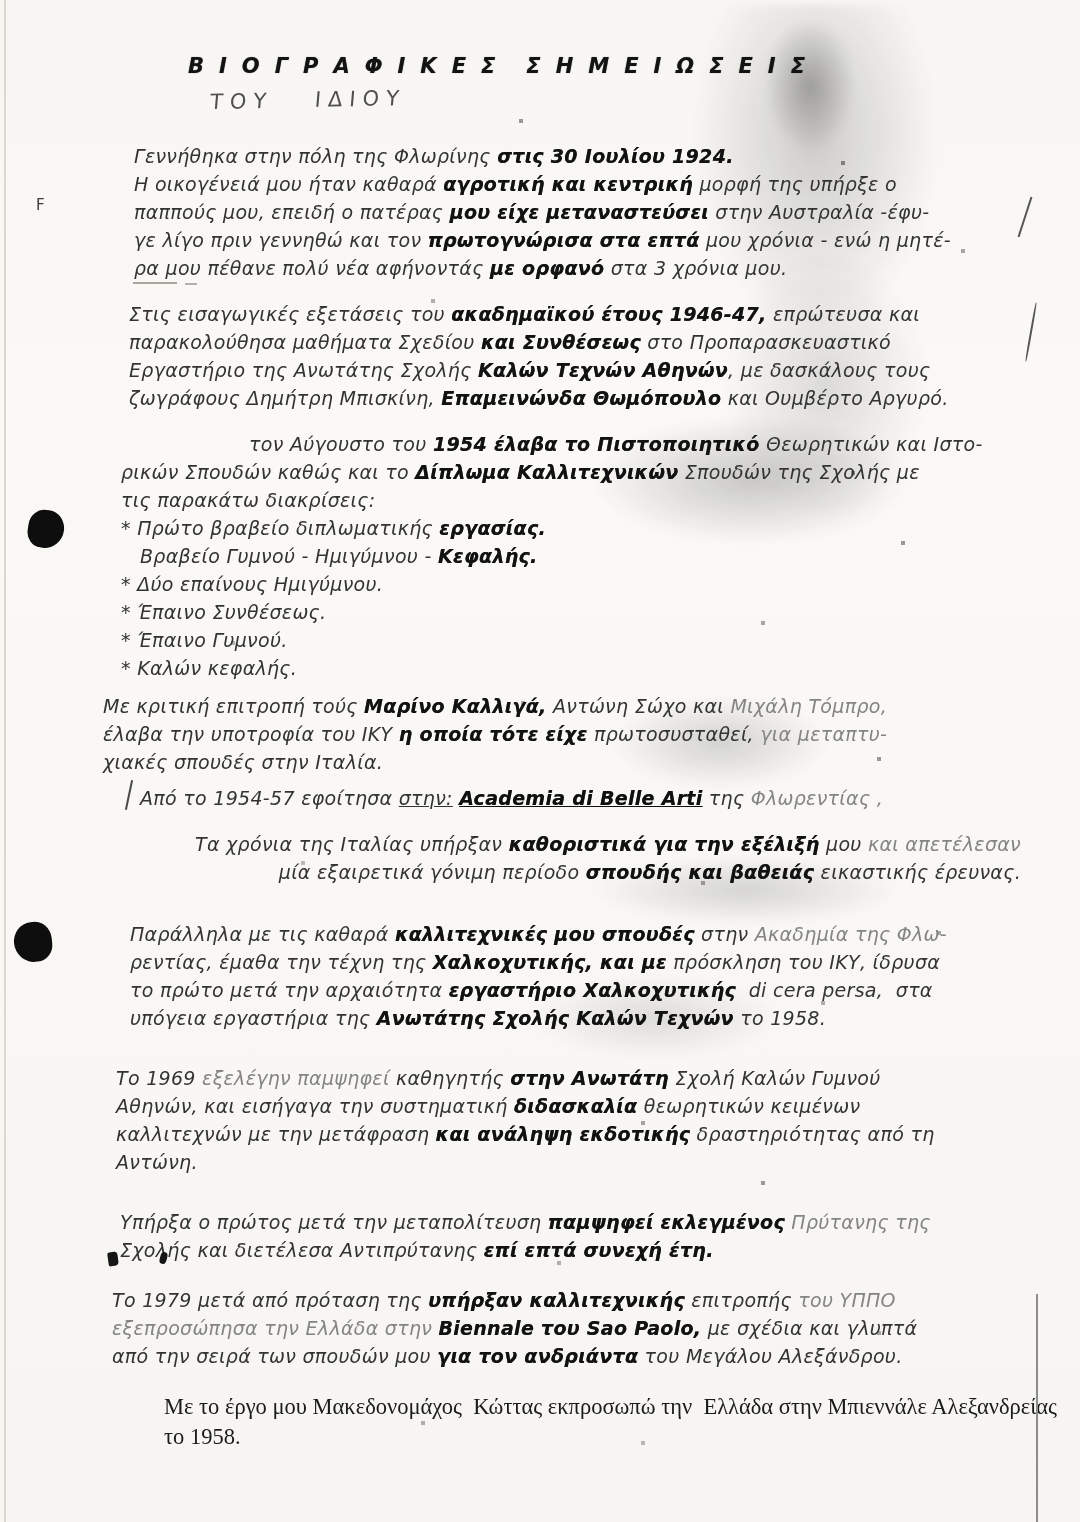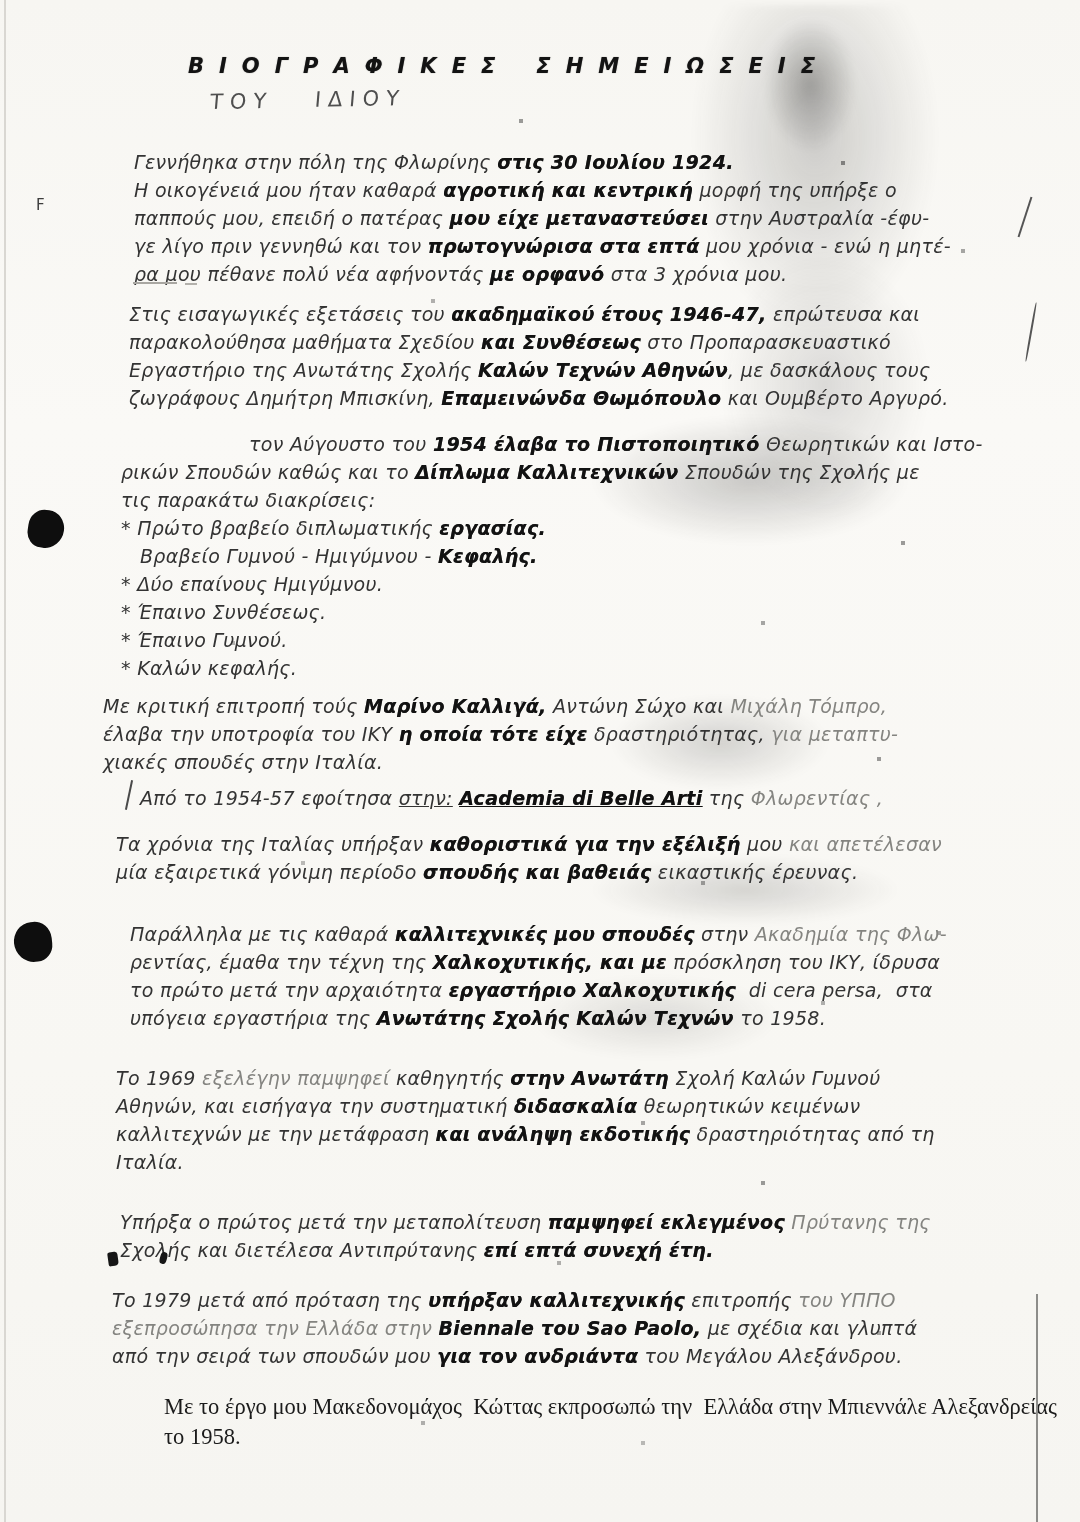--- a/index.html
+++ b/index.html
@@ -7,45 +7,45 @@
     position:relative;width:1080px;height:1522px;overflow:hidden;
     background:linear-gradient(180deg,#f7f6f2 0%,#faf9f6 28%,#f8f7f3 70%,#f6f5f1 100%);
     font-family:"DejaVu Sans",sans-serif;
   }
   .edge-line{position:absolute;left:4px;top:0;width:2px;height:1522px;background:#d9d7d2;}
   .title{
     position:absolute;top:54px;left:188px;
     font-style:italic;font-weight:bold;font-size:21px;color:#131313;
     letter-spacing:15px;white-space:nowrap;text-shadow:0 0 1px rgba(20,20,20,.55);
   }
-  .title .w2{margin-left:26px;}
+  .title .w2{margin-left:16px;}
   .handwritten{
     position:absolute;top:88px;left:210px;
     font-size:21px;color:#4f4f4f;letter-spacing:7px;word-spacing:28px;
     transform:rotate(-1.2deg) skewX(-6deg);white-space:nowrap;
   }
   .margin-f{position:absolute;top:196px;left:36px;font-size:15px;color:#3c3c3c;}
   .block{
     position:absolute;width:905px;
     font-style:italic;font-size:19px;line-height:28px;color:#333;
     letter-spacing:.3px;
   }
   .line{white-space:pre-wrap;}
   .s-b{font-weight:bold;color:#121212;text-shadow:0 0 .6px rgba(10,10,10,.7);}
   .s-f{color:#848480;}
   .s-u{text-decoration:underline;}
   .s-bu{font-weight:bold;color:#101010;text-decoration:underline;text-shadow:0 0 .6px rgba(10,10,10,.7);}
-  #blk-p1{top:148px;left:134px;}
+  #blk-p1{top:142px;left:134px;}
   #blk-p2{top:300px;left:129px;}
   #blk-p3{top:430px;left:121px;}
   #blk-p3 .line:first-child{text-indent:128px;}
   #blk-list{top:514px;left:121px;}
   #blk-p4{top:692px;left:103px;}
   #blk-acad{top:784px;left:140px;}
-  #blk-p5{top:830px;left:116px;}
+  #blk-p5{top:830px;left:116px;text-align:right;}
   #blk-p6{top:920px;left:130px;}
   #blk-p7{top:1064px;left:116px;}
   #blk-p8{top:1208px;left:120px;}
   #blk-p9{top:1286px;left:112px;}
   #blk-serif{
     top:1392px;left:164px;width:920px;
     font-style:normal;font-family:"Liberation Serif",serif;
     font-size:22.5px;line-height:30px;color:#1b1b1b;letter-spacing:0;
   }
   .smudge{position:absolute;pointer-events:none;filter:blur(3px);}
@@ -127,41 +127,41 @@
       <div class="block" id="blk-list">
         <div class="line"><span class="s-n">* Πρώτο βραβείο διπλωματικής </span><span class="s-b">εργασίας.</span></div>
         <div class="line"><span class="s-n">   Βραβείο Γυμνού - Ημιγύμνου - </span><span class="s-b">Κεφαλής.</span></div>
         <div class="line"><span class="s-n">* Δύο επαίνους Ημιγύμνου.</span></div>
         <div class="line"><span class="s-n">* Έπαινο Συνθέσεως.</span></div>
         <div class="line"><span class="s-n">* Έπαινο Γυμνού.</span></div>
         <div class="line"><span class="s-n">* Καλών κεφαλής.</span></div>
       </div>
       <div class="block" id="blk-p4">
         <div class="line"><span class="s-n">Με κριτική επιτροπή τούς </span><span class="s-b">Μαρίνο Καλλιγά,</span><span class="s-n"> Αντώνη Σώχο και </span><span class="s-f">Μιχάλη Τόμπρο,</span></div>
-        <div class="line"><span class="s-n">έλαβα την υποτροφία του ΙΚΥ </span><span class="s-b">η οποία τότε είχε</span><span class="s-n"> δραστηριότητας, </span><span class="s-f">για μεταπτυ-</span></div>
+        <div class="line"><span class="s-n">έλαβα την υποτροφία του ΙΚΥ </span><span class="s-b">η οποία τότε είχε</span><span class="s-n"> πρωτοσυσταθεί, </span><span class="s-f">για μεταπτυ-</span></div>
         <div class="line"><span class="s-n">χιακές σπουδές στην Ιταλία.</span></div>
       </div>
       <div class="block" id="blk-acad">
         <div class="line"><span class="s-n">Από το 1954-57 εφοίτησα </span><span class="s-u">στην:</span><span class="s-n"> </span><span class="s-bu">Academia di Belle Arti</span><span class="s-n"> της </span><span class="s-f">Φλωρεντίας ,</span></div>
       </div>
       <div class="block" id="blk-p5">
         <div class="line"><span class="s-n">Τα χρόνια της Ιταλίας υπήρξαν </span><span class="s-b">καθοριστικά για την εξέλιξή</span><span class="s-n"> μου </span><span class="s-f">και απετέλεσαν</span></div>
         <div class="line"><span class="s-n">μία εξαιρετικά γόνιμη περίοδο </span><span class="s-b">σπουδής και βαθειάς</span><span class="s-n"> εικαστικής έρευνας.</span></div>
       </div>
       <div class="block" id="blk-p6">
         <div class="line"><span class="s-n">Παράλληλα με τις καθαρά </span><span class="s-b">καλλιτεχνικές μου σπουδές</span><span class="s-n"> στην </span><span class="s-f">Ακαδημία της Φλω-</span></div>
         <div class="line"><span class="s-n">ρεντίας, έμαθα την τέχνη της </span><span class="s-b">Χαλκοχυτικής, και με</span><span class="s-n"> πρόσκληση του ΙΚΥ, ίδρυσα</span></div>
         <div class="line"><span class="s-n">το πρώτο μετά την αρχαιότητα </span><span class="s-b">εργαστήριο Χαλκοχυτικής</span><span class="s-n">  di cera persa,  στα</span></div>
         <div class="line"><span class="s-n">υπόγεια εργαστήρια της </span><span class="s-b">Ανωτάτης Σχολής Καλών Τεχνών</span><span class="s-n"> το 1958.</span></div>
       </div>
       <div class="block" id="blk-p7">
         <div class="line"><span class="s-n">Το 1969 </span><span class="s-f">εξελέγην παμψηφεί</span><span class="s-n"> καθηγητής </span><span class="s-b">στην Ανωτάτη</span><span class="s-n"> Σχολή Καλών Γυμνού</span></div>
         <div class="line"><span class="s-n">Αθηνών, και εισήγαγα την συστηματική </span><span class="s-b">διδασκαλία</span><span class="s-n"> θεωρητικών κειμένων</span></div>
         <div class="line"><span class="s-n">καλλιτεχνών με την μετάφραση </span><span class="s-b">και ανάληψη εκδοτικής</span><span class="s-n"> δραστηριότητας από τη</span></div>
-        <div class="line"><span class="s-n">Ιταλία.</span></div>
+        <div class="line"><span class="s-n">Αντώνη.</span></div>
       </div>
       <div class="block" id="blk-p8">
         <div class="line"><span class="s-n">Υπήρξα ο πρώτος μετά την μεταπολίτευση </span><span class="s-b">παμψηφεί εκλεγμένος</span><span class="s-n"> </span><span class="s-f">Πρύτανης της</span></div>
         <div class="line"><span class="s-n">Σχολής και διετέλεσα Αντιπρύτανης </span><span class="s-b">επί επτά συνεχή έτη.</span></div>
       </div>
       <div class="block" id="blk-p9">
         <div class="line"><span class="s-n">Το 1979 μετά από πρόταση της </span><span class="s-b">υπήρξαν καλλιτεχνικής</span><span class="s-n"> επιτροπής </span><span class="s-f">του ΥΠΠΟ</span></div>
         <div class="line"><span class="s-f">εξεπροσώπησα την Ελλάδα στην </span><span class="s-b">Biennale του Sao Paolo,</span><span class="s-n"> με σχέδια και γλυπτά</span></div>
         <div class="line"><span class="s-n">από την σειρά των σπουδών μου </span><span class="s-b">για τον ανδριάντα</span><span class="s-n"> του Μεγάλου Αλεξάνδρου.</span></div>
       </div>

